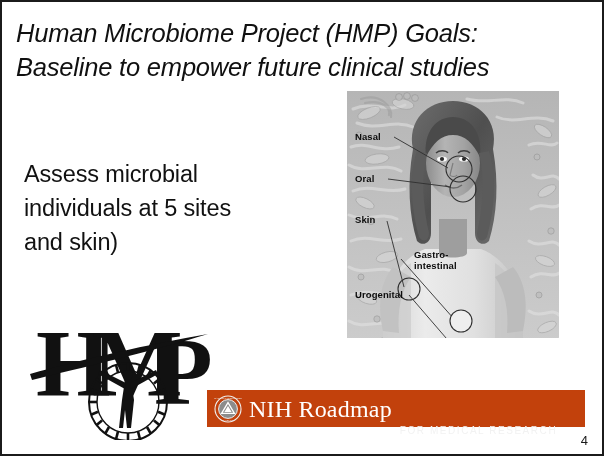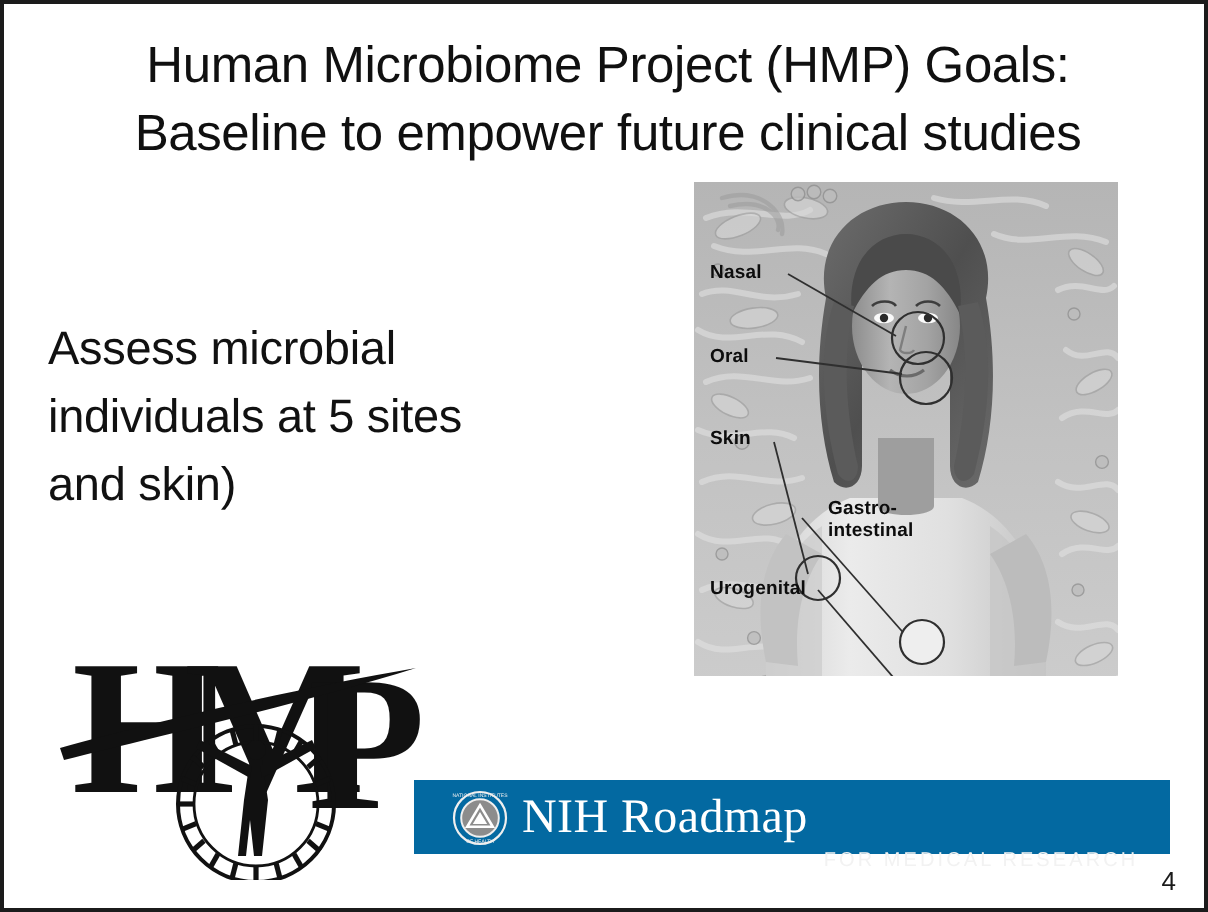--- a/index.html
+++ b/index.html
@@ -19,22 +19,22 @@
     border: 2px solid #1b1b1b;
     overflow: hidden;
   }
 
   
   #title-block {
     position: absolute;
     left: 14px;
     top: 14px;
     width: 576px;
-    text-align: center;
     color: #111111;
+    font-style: italic;
   }
   .title-line {
     font-family: "Liberation Sans", sans-serif;
     font-size: 25.5px;
     line-height: 34px;
     letter-spacing: -0.2px;
     white-space: nowrap;
     color: #101010;
   }
 
@@ -93,24 +93,24 @@
     height: 122px;
   }
 
   
   #nih-banner {
     position: absolute;
     left: 205px;
     top: 388px;
     width: 378px;
     height: 37px;
-    background: #0369a1;
+    background: #c2410c;
     display: flex;
     align-items: center;
-    padding-left: 19px;
+    padding-left: 7px;
     box-sizing: border-box;
   }
   #nih-seal { flex: 0 0 auto; margin-right: 7px; }
   #nih-wordmark {
     font-family: "Liberation Serif", serif;
     font-size: 24px;
     color: #ffffff;
     letter-spacing: 0.2px;
     line-height: 24px;
   }

